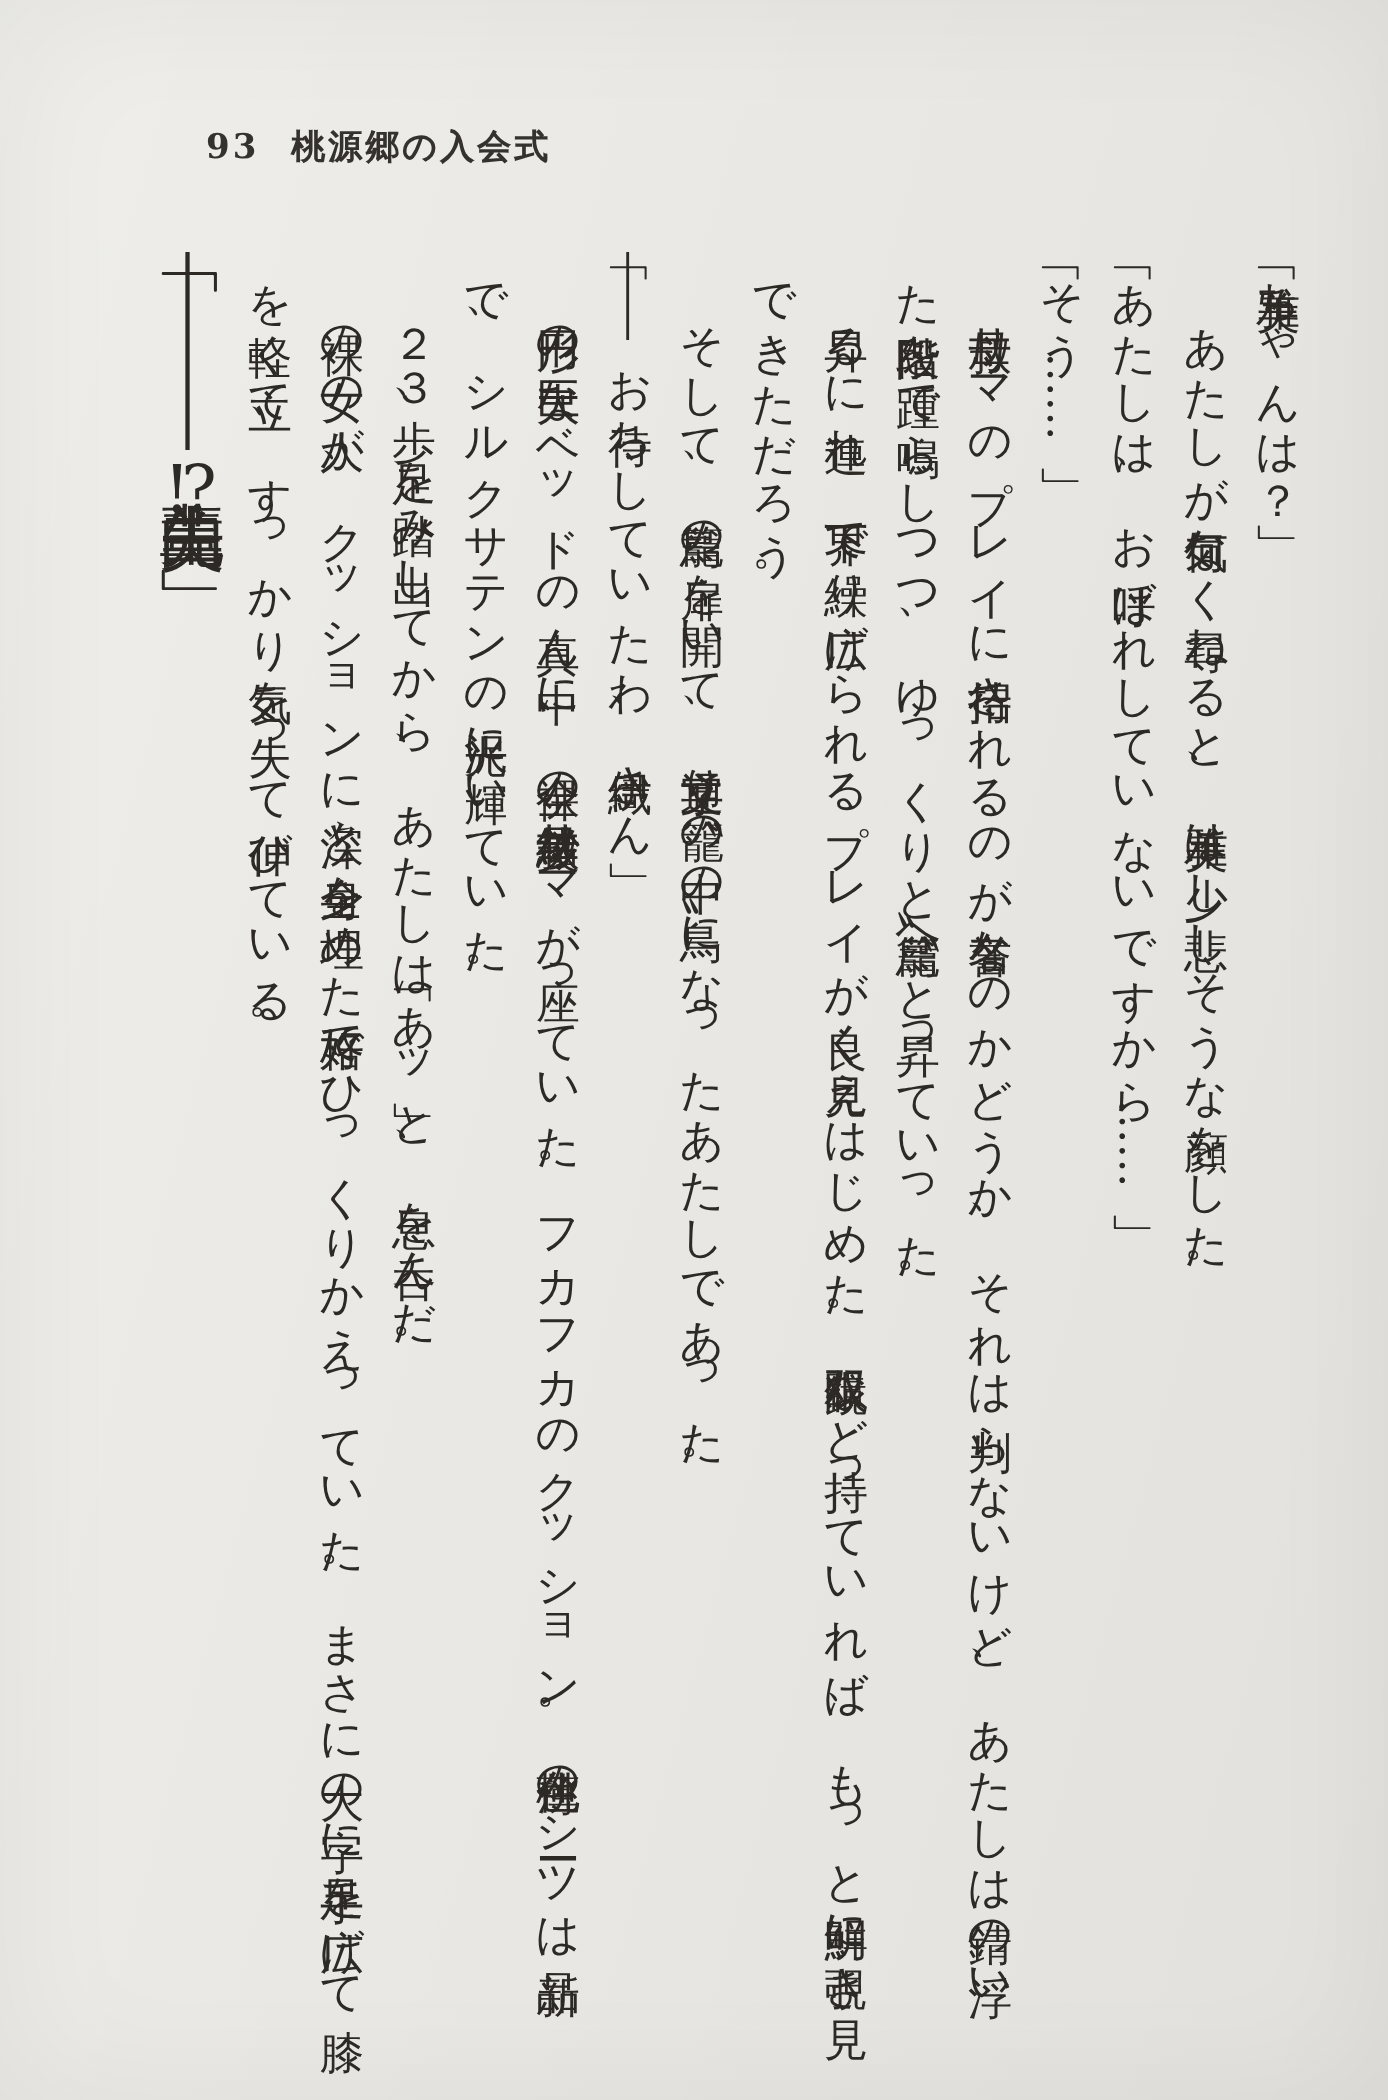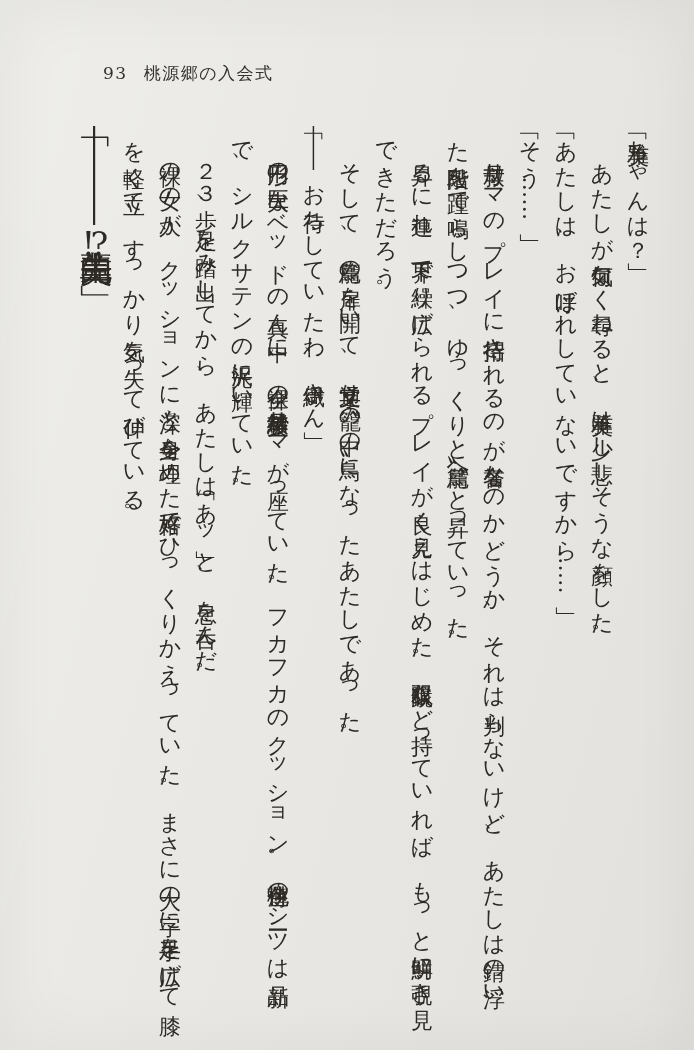--- a/index.html
+++ b/index.html
@@ -21,20 +21,21 @@
     box-shadow:inset 0 0 70px rgba(0,0,0,.05);
     overflow:hidden;
   }
   .running-head{
     position:absolute;
     left:103px;top:62px;
     font-size:17px;
     color:#35322e;
     letter-spacing:1.5px;
     white-space:nowrap;
+    font-weight:bold;
   }
   .running-head .pgnum{margin-right:16px;}
   .text-body{
     position:absolute;
     top:126px;right:38px;
     height:880px;
     writing-mode:vertical-rl;
     text-orientation:mixed;
     line-break:strict;
     font-size:22px;

